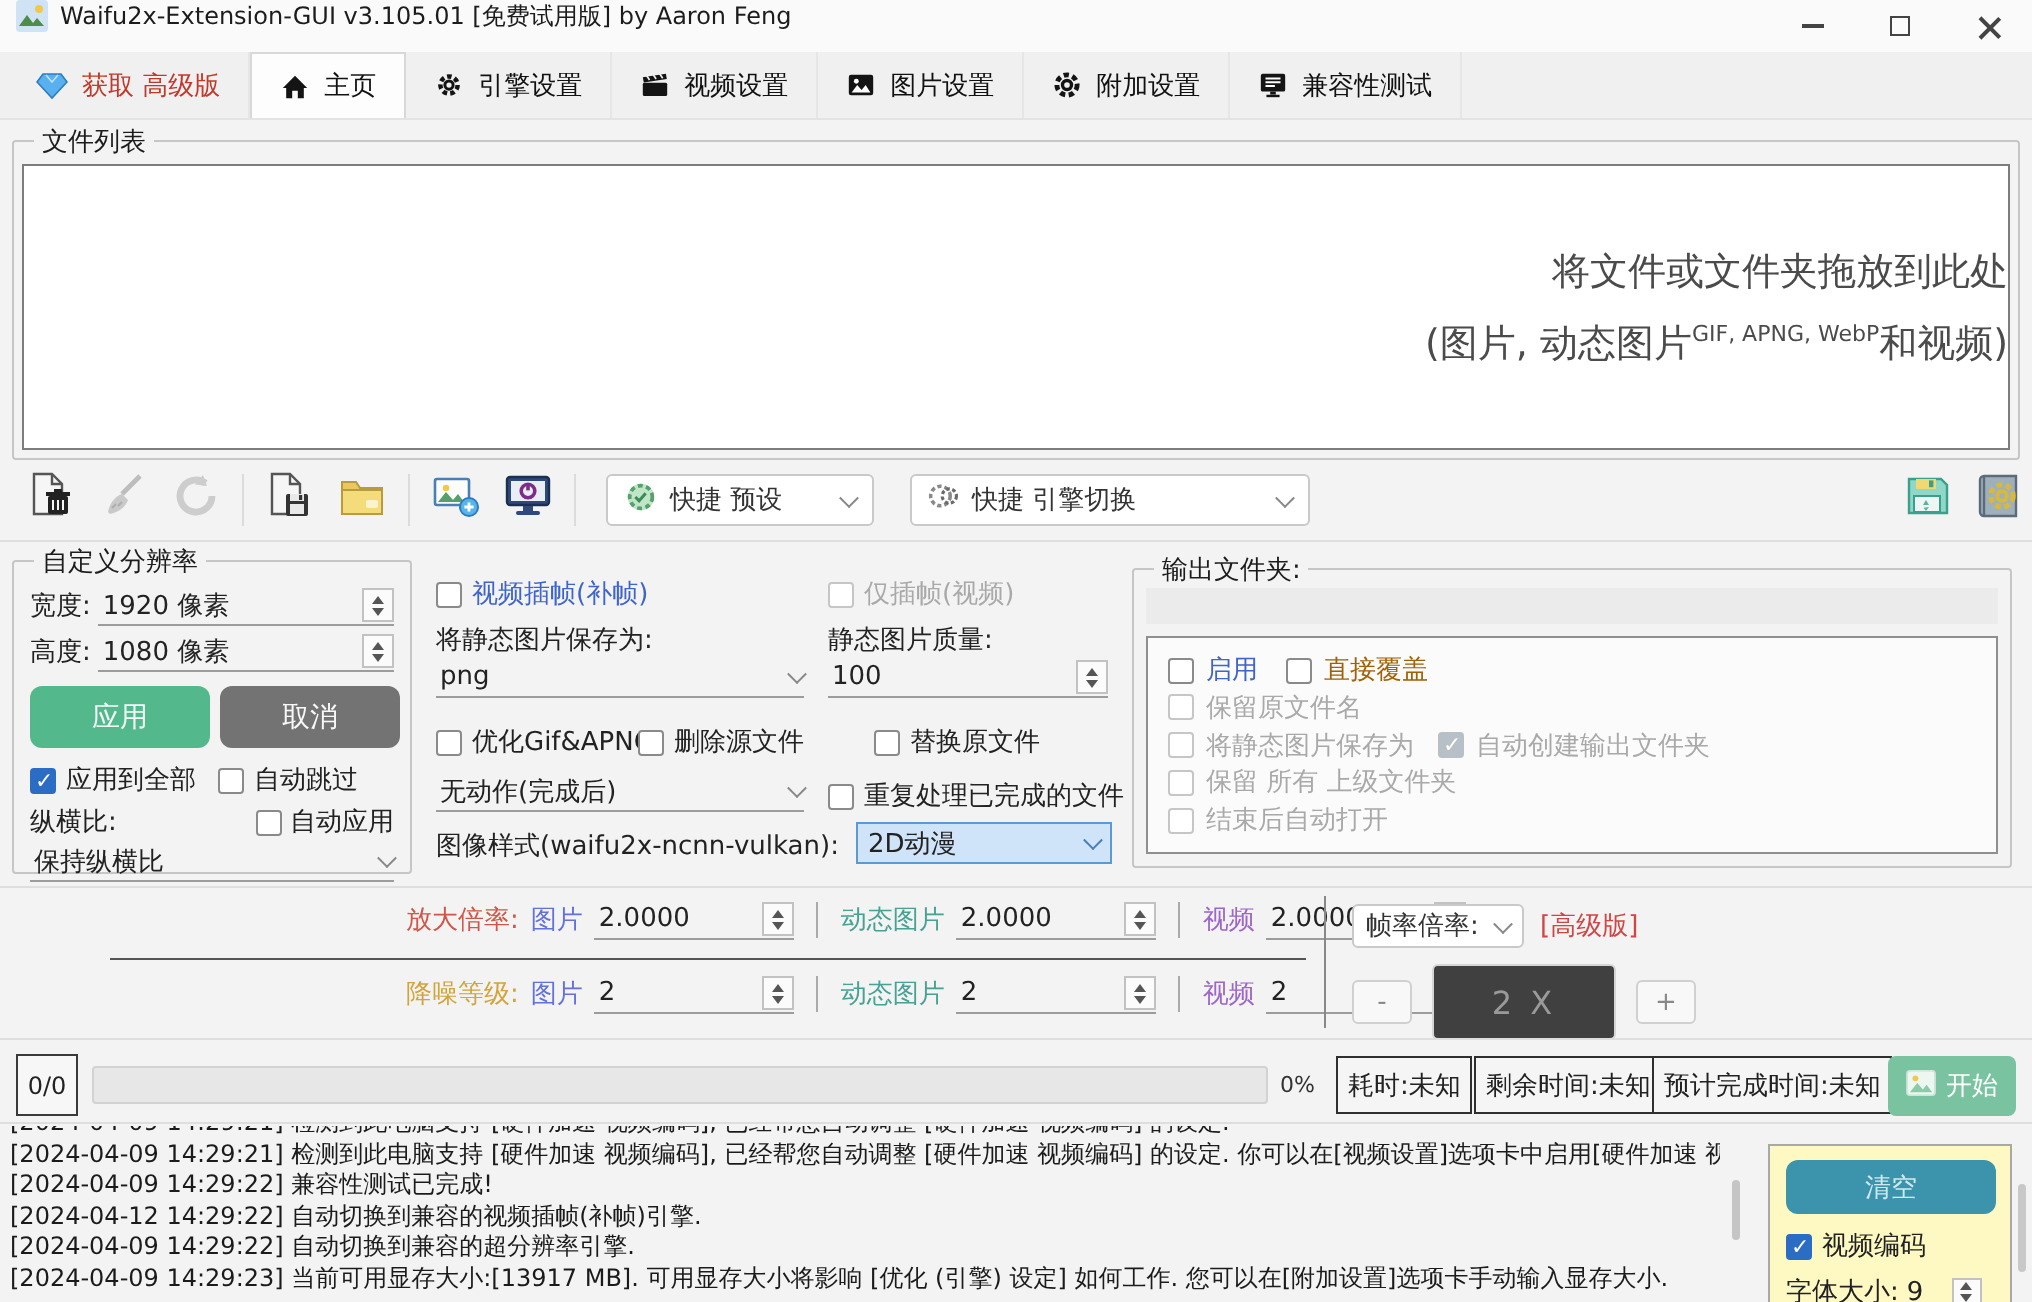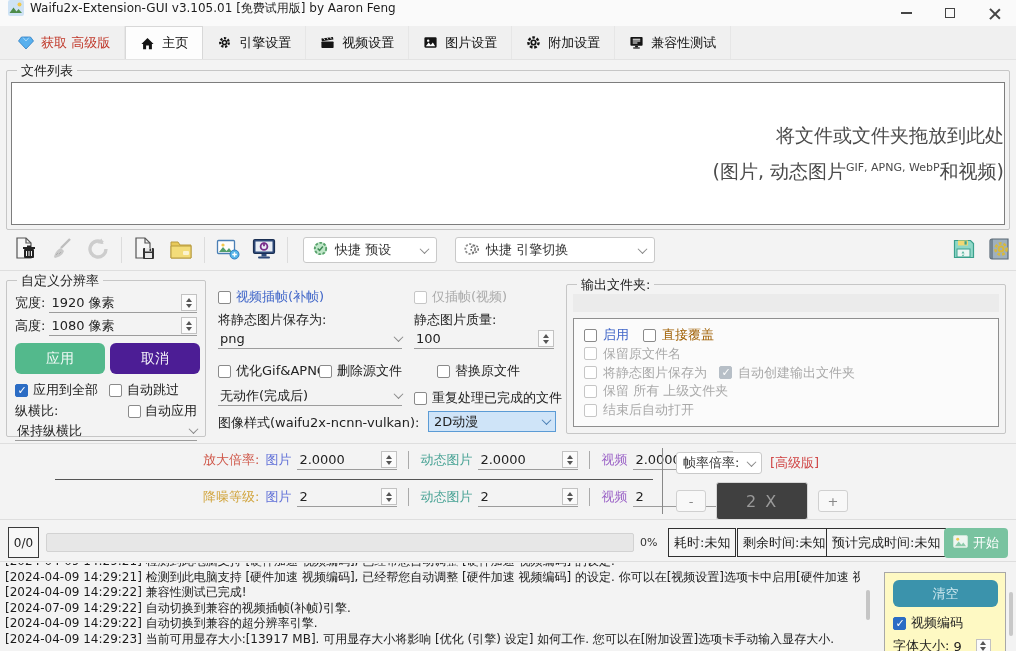--- a/index.html
+++ b/index.html
@@ -64,21 +64,21 @@
   .cb.graychecked::after { content:"\2713"; position:absolute; left:1.5px; top:-1px; color:#fff; font-size:11px; }
   .cbrow { display:flex; align-items:center; gap:5px; font-size:13px; }
   .graytxt { color:#a9a9a9; }
   .bluetxt { color:#3f65c8; }
 
   
   #res-group { left:6px; top:280px; width:200px; height:157px; }
   .res-row { position:absolute; left:8px; right:8px; display:flex; align-items:center; gap:4px; font-size:13px; }
   .res-row .flat { flex:1; }
   #btn-apply { position:absolute; left:8px; top:62px; width:90px; height:31px; background:#53b98c; border-radius:6px; color:rgba(255,255,255,.93); font-size:14px; display:flex; align-items:center; justify-content:center; }
-  #btn-cancel { position:absolute; left:103px; top:62px; width:90px; height:31px; background:#4c1d95; border-radius:6px; color:rgba(255,255,255,.95); font-size:14px; display:flex; align-items:center; justify-content:center; }
+  #btn-cancel { position:absolute; left:103px; top:62px; width:90px; height:31px; background:#737373; border-radius:6px; color:rgba(255,255,255,.95); font-size:14px; display:flex; align-items:center; justify-content:center; }
 
   
   #fmt-panel { position:absolute; left:216px; top:282px; width:342px; height:152px; }
   .abs { position:absolute; }
   .lbl { font-size:13px; color:#222; white-space:nowrap; }
   .dd-style { display:flex; align-items:center; height:21px; background:#cfe4f8; border:1px solid #5b9bd5; padding:0 5px; font-size:13px; }
   .dd-style .chev { margin-left:auto; border-color:#4a7fb5; }
 
   
   #out-group { left:566px; top:284px; width:440px; height:150px; }
@@ -550,21 +550,21 @@
         </svg></span>
     <span>开始</span>
   </div>
 
   <div class="hsep" style="top:561px"></div>
 
   <div id="log">
     <div class="line partial">[2024-04-09 14:29:21] 检测到此电脑支持 [硬件加速 视频编码], 已经帮您自动调整 [硬件加速 视频编码] 的设定.</div>
     <div class="line">[2024-04-09 14:29:21] 检测到此电脑支持 [硬件加速 视频编码], 已经帮您自动调整 [硬件加速 视频编码] 的设定. 你可以在[视频设置]选项卡中启用[硬件加速 视频编码].</div>
     <div class="line">[2024-04-09 14:29:22] 兼容性测试已完成!</div>
-    <div class="line">[2024-07-09 14:29:22] 自动切换到兼容的视频插帧(补帧)引擎.</div>
+    <div class="line">[2024-04-12 14:29:22] 自动切换到兼容的视频插帧(补帧)引擎.</div>
     <div class="line">[2024-04-09 14:29:22] 自动切换到兼容的超分辨率引擎.</div>
     <div class="line">[2024-04-09 14:29:23] 当前可用显存大小:[13917 MB]. 可用显存大小将影响 [优化 (引擎) 设定] 如何工作. 您可以在[附加设置]选项卡手动输入显存大小.</div>
   </div>
   <div id="log-scroll"></div>
 
   <div id="log-panel">
     <div id="btn-clear">清空</div>
     <div class="cbrow" id="autoscroll-row">
       <span class="cb checked"></span>
       <span class="lbl">视频编码</span>

